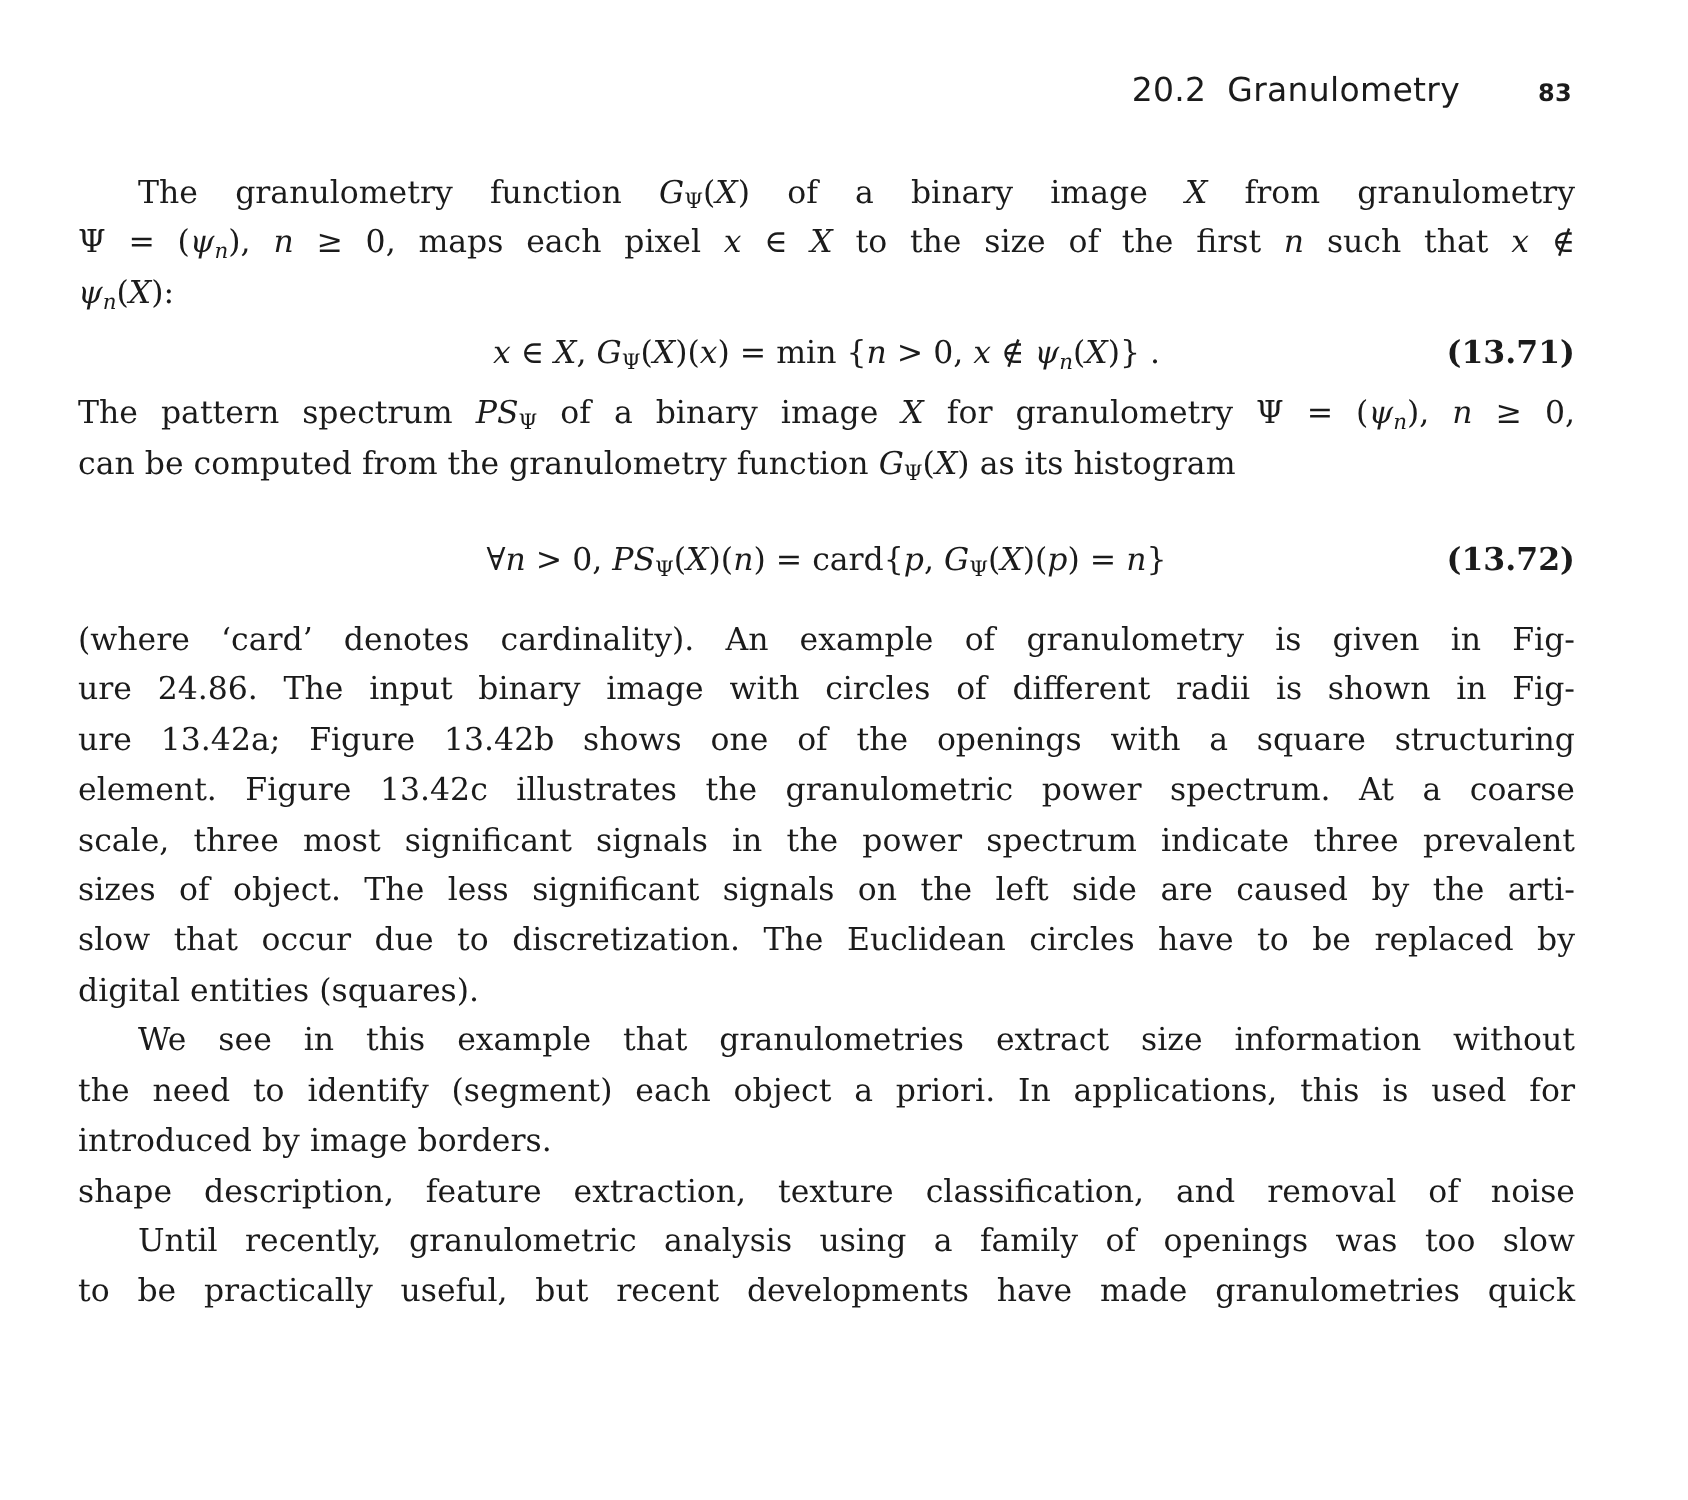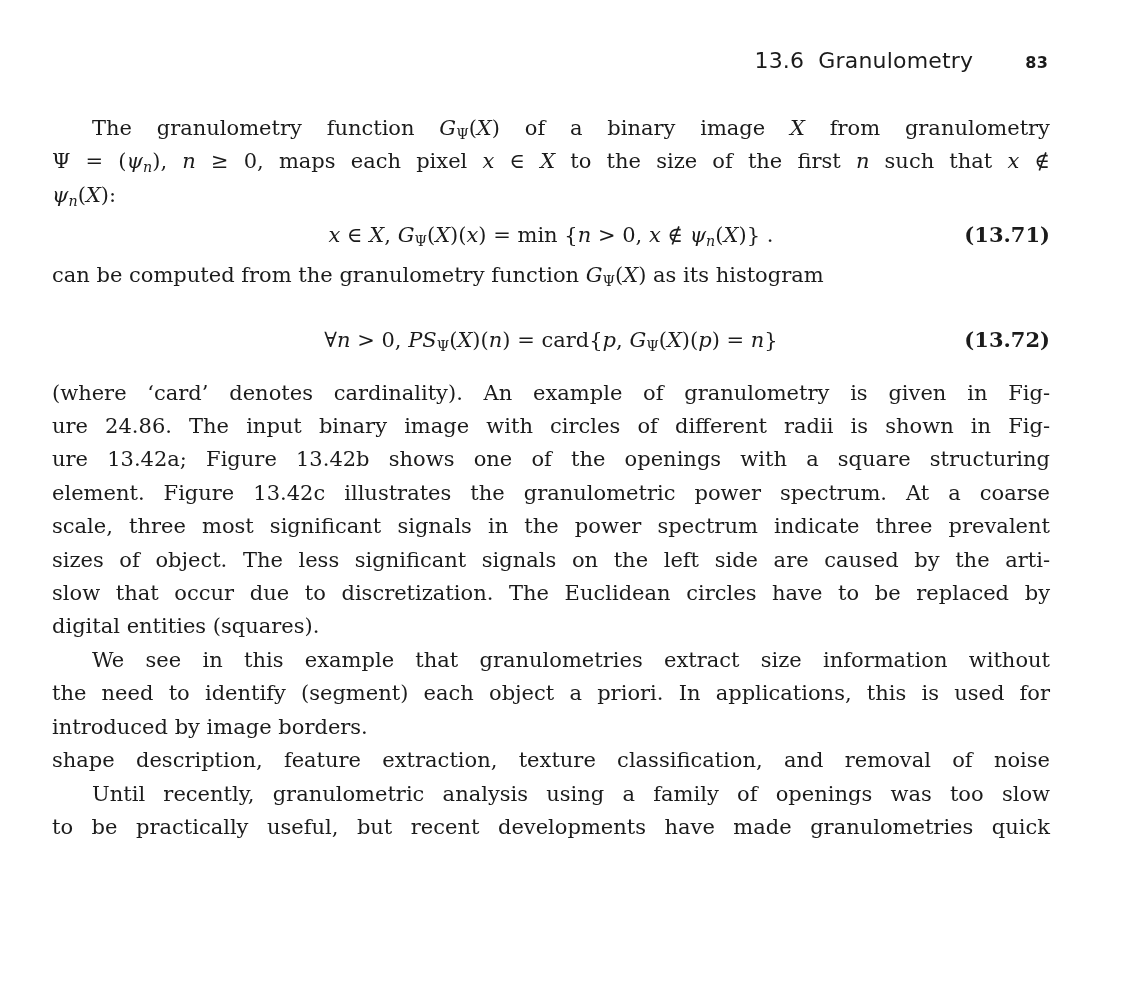--- a/index.html
+++ b/index.html
@@ -64,32 +64,33 @@
     font-size: 0.68em;
     line-height: 0;
     vertical-align: -0.28em;
   }
 </style>
 </head>
 <body style="background: rgb(255, 255, 255); color: rgb(27, 27, 27);">
 
 <div class="page">
   <div class="running-head">
-    <span class="sec-num">13.6</span>
+    <span class="sec-num">20.2</span>
     <span class="sec-title">Granulometry</span>
     <span class="page-num">83</span>
   </div>
   <div class="page-body">
       <div class="block paragraph">
         <div class="line indent"><span>The </span><span class="b">granulometry function</span><span> </span><span class="i">G</span><sub>Ψ</sub><span>(</span><span class="i">X</span><span>)</span><span> of a binary image </span><span class="i">X</span><span> from granulometry</span></div>
         <div class="line"><span>Ψ = (</span><span class="i">ψ</span><sub class="i">n</sub><span>), </span><span class="i">n</span><span> ≥ 0, maps each pixel </span><span class="i">x</span><span> ∈ </span><span class="i">X</span><span> to the size of the first </span><span class="i">n</span><span> such that </span><span class="i">x</span><span> ∉</span></div>
         <div class="line last"><span class="i">ψ</span><sub class="i">n</sub><span>(</span><span class="i">X</span><span>):</span></div>
       </div>
       <div class="block equation"><span><span class="i">x</span><span> ∈ </span><span class="i">X</span><span>,  </span><span class="i">G</span><sub>Ψ</sub><span>(</span><span class="i">X</span><span>)(</span><span class="i">x</span><span>) = min </span><span>{</span><span class="i">n</span><span> &gt; 0,  </span><span class="i">x</span><span> ∉ </span><span class="i">ψ</span><sub class="i">n</sub><span>(</span><span class="i">X</span><span>)</span><span>} .</span></span><span class="eqnum">(13.71)</span></div>
       <div class="block paragraph">
+        <div class="line"><span>The pattern spectrum </span><span class="i">PS</span><sub>Ψ</sub><span> of a binary image </span><span class="i">X</span><span> for granulometry Ψ = (</span><span class="i">ψ</span><sub class="i">n</sub><span>), </span><span class="i">n</span><span> ≥ 0,</span></div>
         <div class="line last"><span>can be computed from the granulometry function </span><span class="i">G</span><sub>Ψ</sub><span>(</span><span class="i">X</span><span>) as its histogram</span></div>
       </div>
       <div class="block equation"><span><span>∀</span><span class="i">n</span><span> &gt; 0,  </span><span class="i">PS</span><sub>Ψ</sub><span>(</span><span class="i">X</span><span>)(</span><span class="i">n</span><span>) = card</span><span>{</span><span class="i">p</span><span>,  </span><span class="i">G</span><sub>Ψ</sub><span>(</span><span class="i">X</span><span>)(</span><span class="i">p</span><span>) = </span><span class="i">n</span><span>}</span></span><span class="eqnum">(13.72)</span></div>
       <div class="block paragraph">
         <div class="line"><span>(where ‘card’ denotes cardinality). An example of granulometry is given in Fig-</span></div>
         <div class="line"><span>ure 24.86. The input binary image with circles of different radii is shown in Fig-</span></div>
         <div class="line"><span>ure 13.42a; Figure 13.42b shows one of the openings with a square structuring</span></div>
         <div class="line"><span>element. Figure 13.42c illustrates the granulometric power spectrum. At a coarse</span></div>
         <div class="line"><span>scale, three most significant signals in the power spectrum indicate three prevalent</span></div>
         <div class="line"><span>sizes of object. The less significant signals on the left side are caused by the arti-</span></div>

